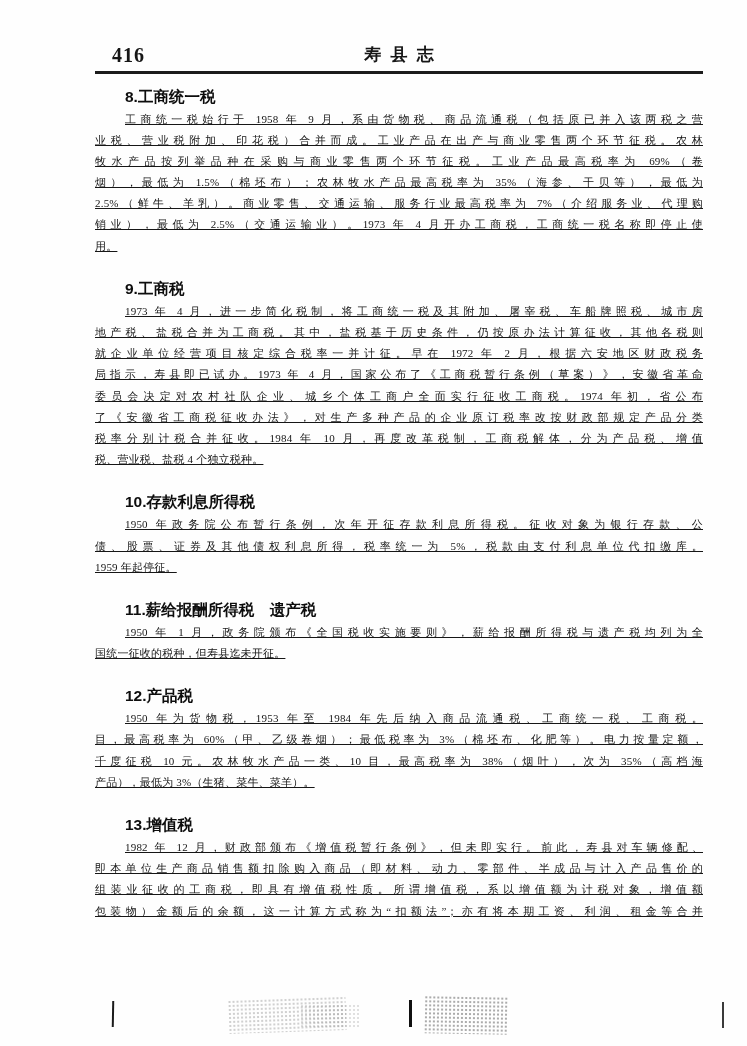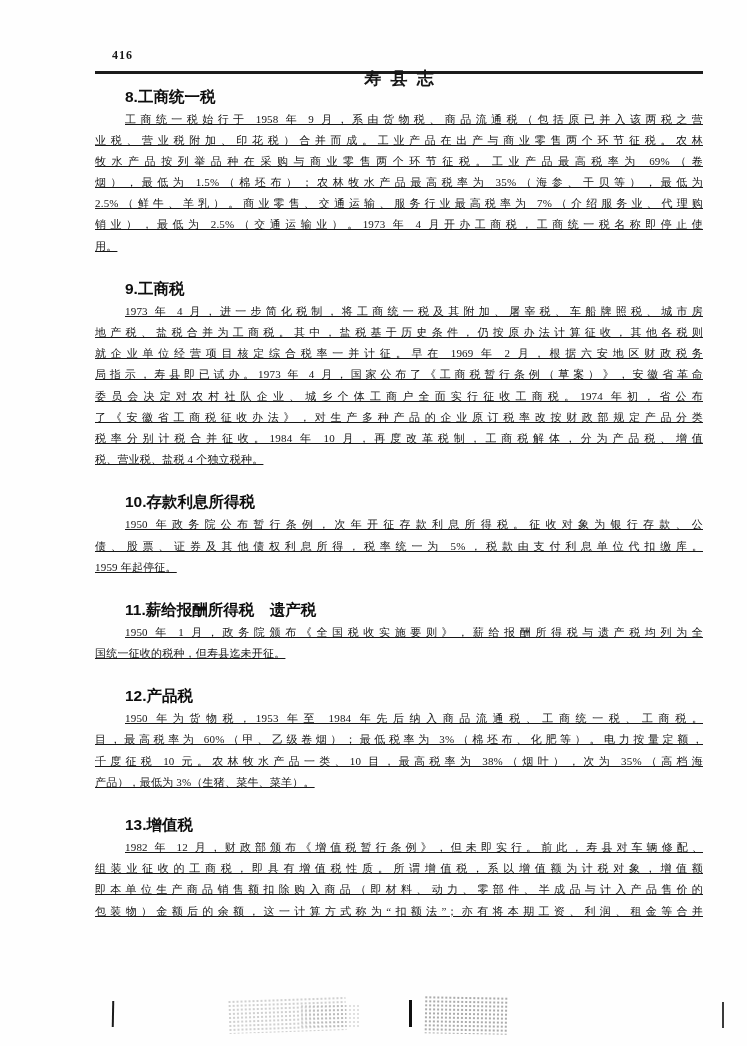--- a/index.html
+++ b/index.html
@@ -3,28 +3,27 @@
 <meta charset="utf-8">
 <style>
   html,body{margin:0;padding:0;}
   body{
     width:747px;height:1046px;background:#fefefe;position:relative;overflow:hidden;
     font-family:"Liberation Serif","DejaVu Serif",serif;color:#161616;
   }
   .page-block{position:absolute;left:95px;top:46px;width:608px;}
   .header-row{position:relative;height:18px;}
   .page-number{
-    position:absolute;left:17px;top:0;font-size:12px;font-weight:bold;
+    position:absolute;left:17px;top:0;font-size:20px;font-weight:bold;
     letter-spacing:1px;line-height:18px;
   }
   .book-title{
     position:absolute;left:0;right:0;top:0;text-align:center;font-size:17px;
     font-weight:bold;letter-spacing:0.55em;text-indent:0.55em;line-height:18px;
     font-family:"Liberation Sans","DejaVu Sans",sans-serif;
-    margin-top:24px;
   }
   .header-rule{
     margin-top:7px;height:2.5px;background:#1c1c1c;border:none;
   }
   .sections{margin-top:12px;}
   .section{margin-top:21px;}
   .section:first-child{margin-top:2px;}
   .section-heading{
     margin:0 0 2px 0;padding-left:30px;font-size:15.5px;line-height:21px;
     font-weight:bold;color:#0d0d0d;
@@ -73,21 +72,21 @@
           <div class="line">2.5%（鲜牛、羊乳）。商业零售、交通运输、服务行业最高税率为 7%（介绍服务业、代理购</div>
           <div class="line">销业），最低为 2.5%（交通运输业）。1973 年 4 月开办工商税，工商统一税名称即停止使</div>
           <div class="line last">用。</div>
         </div>
       </section>
       <section class="section">
         <h2 class="section-heading">9.工商税</h2>
         <div class="para">
           <div class="line first">1973 年 4 月，进一步简化税制，将工商统一税及其附加、屠宰税、车船牌照税、城市房</div>
           <div class="line">地产税、盐税合并为工商税。其中，盐税基于历史条件，仍按原办法计算征收，其他各税则</div>
-          <div class="line">就企业单位经营项目核定综合税率一并计征。早在 1969 年 2 月，根据六安地区财政税务</div>
+          <div class="line">就企业单位经营项目核定综合税率一并计征。早在 1972 年 2 月，根据六安地区财政税务</div>
           <div class="line">局指示，寿县即已试办。1973 年 4 月，国家公布了《工商税暂行条例（草案）》，安徽省革命</div>
           <div class="line">委员会决定对农村社队企业、城乡个体工商户全面实行征收工商税。1974 年初，省公布</div>
           <div class="line">了《安徽省工商税征收办法》，对生产多种产品的企业原订税率改按财政部规定产品分类</div>
           <div class="line">税率分别计税合并征收。1984 年 10 月，再度改革税制，工商税解体，分为产品税、增值</div>
           <div class="line last">税、营业税、盐税 4 个独立税种。</div>
         </div>
       </section>
       <section class="section">
         <h2 class="section-heading">10.存款利息所得税</h2>
         <div class="para">
@@ -109,22 +108,22 @@
           <div class="line first">1950 年为货物税，1953 年至 1984 年先后纳入商品流通税、工商统一税、工商税。</div>
           <div class="line">目，最高税率为 60%（甲、乙级卷烟）；最低税率为 3%（棉坯布、化肥等）。电力按量定额，</div>
           <div class="line">千度征税 10 元。农林牧水产品一类、10 目，最高税率为 38%（烟叶），次为 35%（高档海</div>
           <div class="line last">产品），最低为 3%（生猪、菜牛、菜羊）。</div>
         </div>
       </section>
       <section class="section">
         <h2 class="section-heading">13.增值税</h2>
         <div class="para">
           <div class="line first">1982 年 12 月，财政部颁布《增值税暂行条例》，但未即实行。前此，寿县对车辆修配、</div>
+          <div class="line">即本单位生产商品销售额扣除购入商品（即材料、动力、零部件、半成品与计入产品售价的</div>
           <div class="line">组装业征收的工商税，即具有增值税性质。所谓增值税，系以增值额为计税对象，增值额</div>
-          <div class="line">即本单位生产商品销售额扣除购入商品（即材料、动力、零部件、半成品与计入产品售价的</div>
           <div class="line">包装物）金额后的余额，这一计算方式称为“扣额法”；亦有将本期工资、利润、租金等合并</div>
         </div>
       </section>
     </div>
 </div>
 
 <div class="artifact tick tick-a"></div>
 <div class="artifact tick tick-b"></div>
 <div class="artifact tick tick-c"></div>
 <div class="artifact smudge smudge-a"></div>

